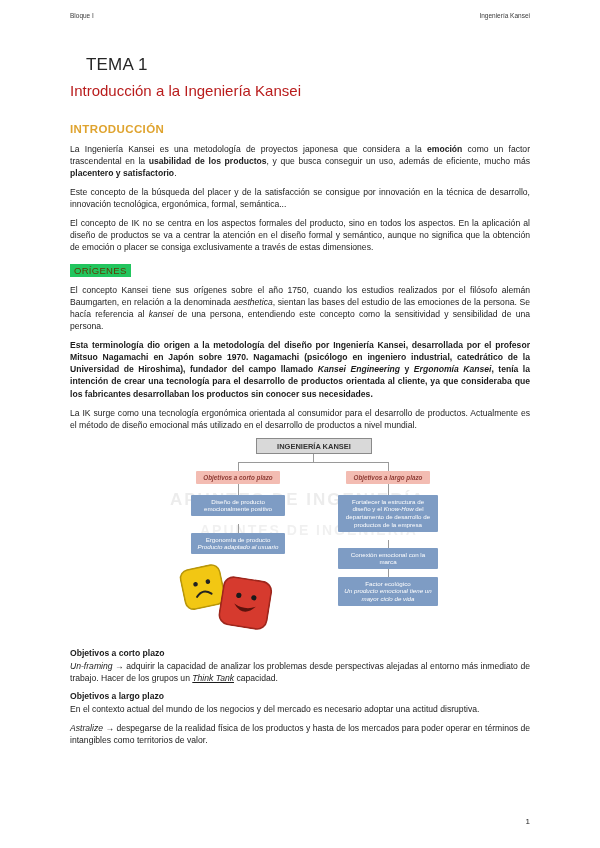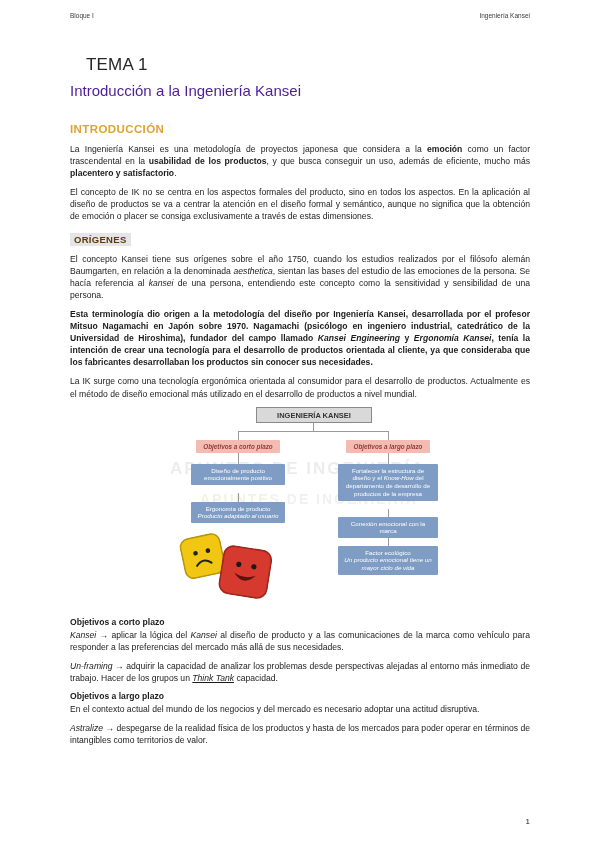--- a/index.html
+++ b/index.html
@@ -3,23 +3,23 @@
 <meta charset="utf-8">
 <style>
   html,body{margin:0;padding:0;background:#888;}
   .page{
     width:600px;height:848px;margin:0 auto;background:#ffffff;position:relative;
     overflow:hidden;font-family:"Liberation Sans",sans-serif;color:#1c1c1c;box-sizing:border-box;
   }
   .content{padding:12px 70px 0 70px;}
   .doc-header{display:flex;justify-content:space-between;font-size:6.5px;color:#3a3a3a;margin-bottom:36px;}
   .title-kicker{font-size:17px;color:#262626;margin:0 0 7px 16px;font-weight:400;letter-spacing:.2px;}
-  .title-main{font-size:15px;color:#4c1d95;margin:0 0 24px 0;font-weight:400;}
+  .title-main{font-size:15px;color:#b91c1c;margin:0 0 24px 0;font-weight:400;}
   .h-orange{font-size:11.5px;color:#DFA32E;font-weight:700;letter-spacing:.4px;margin:0 0 8px 0;}
-  .h-highlight{display:inline-block;font-size:9.5px;font-weight:700;color:#5b3a06;background:#e5e5e5;
+  .h-highlight{display:inline-block;font-size:9.5px;font-weight:400;color:#5b3a06;background:#22c55e;
     padding:1px 4px;margin:3px 0 7px 0;letter-spacing:.3px;}
   p.body{font-size:8.6px;line-height:1.4;text-align:justify;margin:0 0 7px 0;}
   .subhead{font-size:8.6px;font-weight:700;margin:4px 0 2px 0;}
   
   .diagram{position:relative;height:198px;margin:6px 0 12px 0;}
   .wm{position:absolute;color:#9a9a9a;opacity:.18;font-weight:700;font-size:17px;letter-spacing:2px;
     white-space:nowrap;z-index:0;user-select:none;}
   .dg-title{position:absolute;left:186px;top:0;width:116px;height:16px;line-height:16px;background:#D9D9D9;
     border:1px solid #8a8a8a;font-size:7.5px;font-weight:700;text-align:center;color:#333;z-index:2;box-sizing:border-box;}
   .vline{position:absolute;width:1px;background:#9a9a9a;z-index:1;}
@@ -42,20 +42,21 @@
       <span>Bloque I</span>
       <span>Ingeniería Kansei</span>
     </div>
 
     <div class="title-kicker">TEMA 1</div>
     <div class="title-main">Introducción a la Ingeniería Kansei</div>
 
     <div class="h-orange">INTRODUCCIÓN</div>
 
     <p class="body"><span>La Ingeniería Kansei es una metodología de proyectos japonesa que considera a la </span><span style="font-weight: 700;">emoción</span><span> como un factor trascendental en la </span><span style="font-weight: 700;">usabilidad de los productos</span><span>, y que busca conseguir un uso, además de eficiente, mucho más </span><span style="font-weight: 700;">placentero y satisfactorio</span><span>.</span></p>
+    <p class="body"><span>Este concepto de la búsqueda del placer y de la satisfacción se consigue por innovación en la técnica de desarrollo, innovación tecnológica, ergonómica, formal, semántica...</span></p>
     <p class="body"><span>El concepto de IK no se centra en los aspectos formales del producto, sino en todos los aspectos. En la aplicación al diseño de productos se va a centrar la atención en el diseño formal y semántico, aunque no significa que la obtención de emoción o placer se consiga exclusivamente a través de estas dimensiones.</span></p>
 
     <div><span class="h-highlight">ORÍGENES</span></div>
 
     <p class="body"><span>El concepto Kansei tiene sus orígenes sobre el año 1750, cuando los estudios realizados por el filósofo alemán Baumgarten, en relación a la denominada </span><span style="font-style: italic;">aesthetica</span><span>, sientan las bases del estudio de las emociones de la persona. Se hacía referencia al </span><span style="font-style: italic;">kansei</span><span> de una persona, entendiendo este concepto como la sensitividad y sensibilidad de una persona.</span></p>
     <p class="body"><span style="font-weight: 700;">Esta terminología dio origen a la metodología del diseño por Ingeniería Kansei, desarrollada por el profesor Mitsuo Nagamachi en Japón sobre 1970. Nagamachi (psicólogo en ingeniero industrial, catedrático de la Universidad de Hiroshima), fundador del campo llamado </span><span style="font-weight: 700; font-style: italic;">Kansei Engineering</span><span style="font-weight: 700;"> y </span><span style="font-weight: 700; font-style: italic;">Ergonomía Kansei</span><span style="font-weight: 700;">, tenía la intención de crear una tecnología para el desarrollo de productos orientada al cliente, ya que consideraba que los fabricantes desarrollaban los productos sin conocer sus necesidades.</span></p>
     <p class="body"><span>La IK surge como una tecnología ergonómica orientada al consumidor para el desarrollo de productos. Actualmente es el método de diseño emocional más utilizado en el desarrollo de productos a nivel mundial.</span></p>
 
     <div class="diagram">
       <div class="wm" style="left:100px;top:52px;">APUNTES DE INGENIERÍA</div>
@@ -98,21 +99,20 @@
         <svg width="50" height="50" viewBox="0 0 46 46">
           <rect x="1" y="1" width="44" height="44" rx="9" fill="#D63A2E" stroke="#9E261C" stroke-width="1.5"></rect>
           <circle cx="16" cy="17" r="2.4" fill="#1a1a1a"></circle>
           <circle cx="30" cy="17" r="2.4" fill="#1a1a1a"></circle>
           <path d="M13 25 Q23 37 33 25 Q23 30 13 25 Z" fill="#5c120c"></path>
         </svg>
       </div>
     </div>
 
     <div class="subhead">Objetivos a corto plazo</div>
-    <p class="body"><span style="font-style: italic;">Kansei</span><span> → aplicar la lógica del </span><span style="font-style: italic;">Kansei</span><span> al diseño de producto y a las comunicaciones de la marca como vehículo para responder a las preferencias del mercado más allá de sus necesidades.</span></p>
     <p class="body"><span style="font-style: italic;">Un-framing</span><span> → adquirir la capacidad de analizar los problemas desde perspectivas alejadas al entorno más inmediato de trabajo. Hacer de los grupos un </span><span style="font-style: italic; text-decoration: underline;">Think Tank</span><span> capacidad.</span></p>
 
     <div class="subhead">Objetivos a largo plazo</div>
     <p class="body"><span>En el contexto actual del mundo de los negocios y del mercado es necesario adoptar una actitud disruptiva.</span></p>
 
     <p class="body"><span style="font-style: italic;">Astralize</span><span> → despegarse de la realidad física de los productos y hasta de los mercados para poder operar en términos de intangibles como territorios de valor.</span></p>
 
   </div>
 
   <div class="footer-num">1</div>

